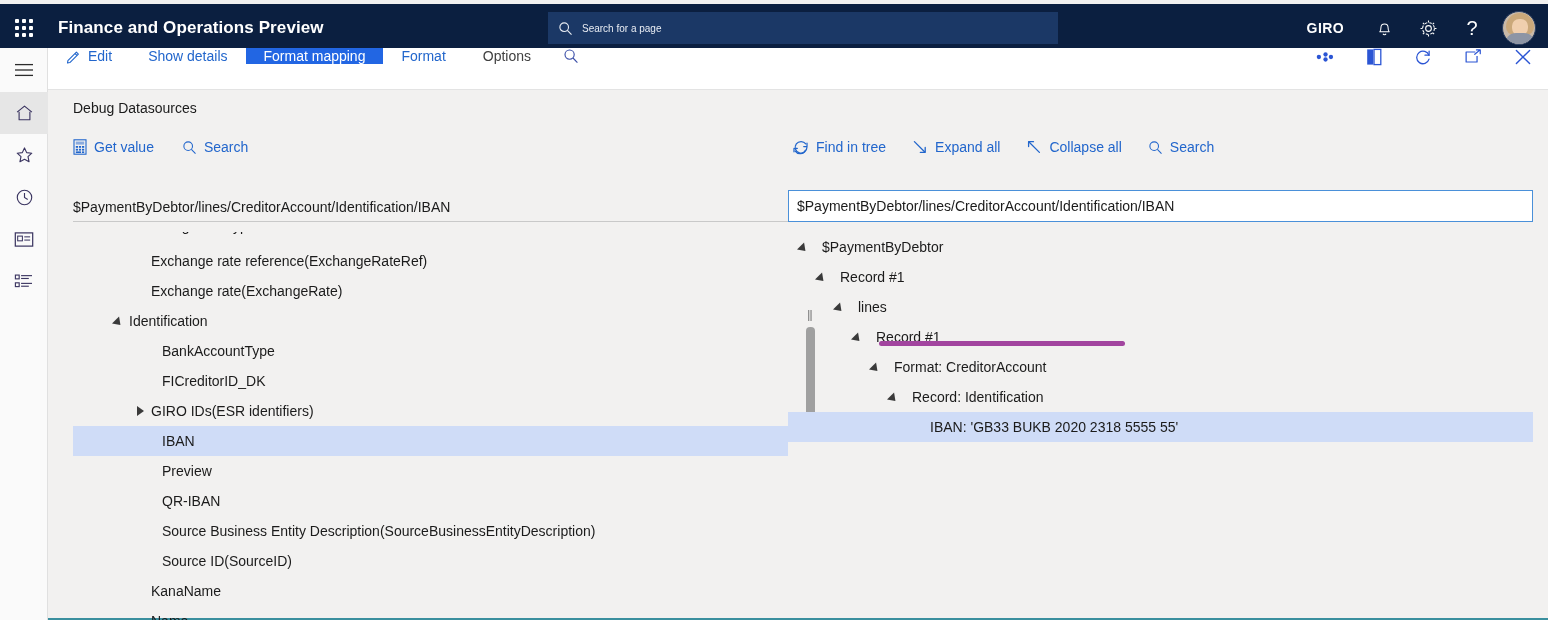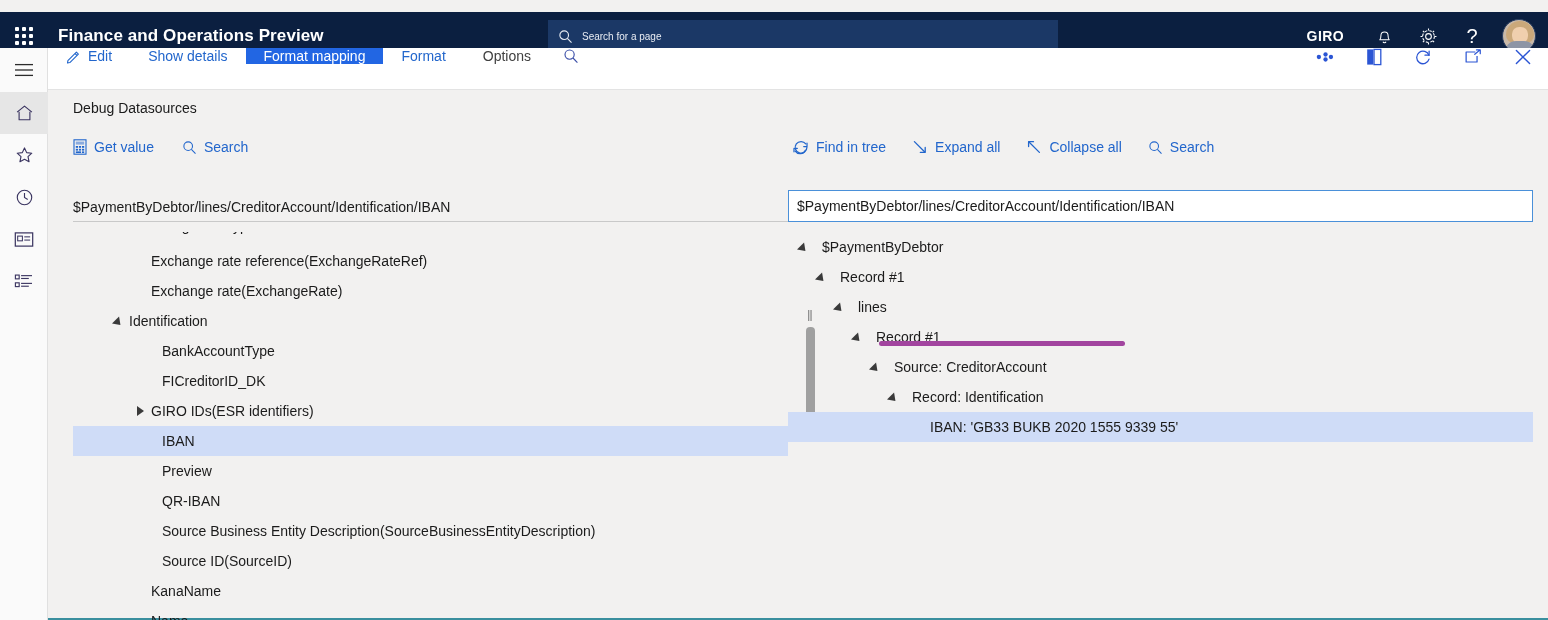--- a/index.html
+++ b/index.html
@@ -7,21 +7,21 @@
   html, body {
     width: 1548px; height: 620px;
     font-family: "Liberation Sans", sans-serif;
     background: #f2f1f0;
     overflow: hidden;
   }
   body { position: relative; }
 
   
   .topbar {
-    position: absolute; left: 0; top: 12px; width: 1548px; height: 48px;
+    position: absolute; left: 0; top: 4px; width: 1548px; height: 48px;
     background: #0b1f40;
     display: flex; align-items: center;
   }
   .waffle {
     width: 48px; height: 48px;
     display: flex; align-items: center; justify-content: center;
     cursor: pointer;
   }
   .waffle-grid {
     display: grid; grid-template-columns: repeat(3, 4px);
@@ -515,29 +515,29 @@
       <div class="trow">
         <div class="tw" style="margin-left:58px">
             <span class="tri-down"></span>
           </div>
         <span class="lbl" style="margin-left:8px">Record #1</span>
       </div>
       <div class="trow">
         <div class="tw" style="margin-left:76px">
             <span class="tri-down"></span>
           </div>
-        <span class="lbl" style="margin-left:8px">Source: CreditorAccount</span>
+        <span class="lbl" style="margin-left:8px">Format: CreditorAccount</span>
       </div>
       <div class="trow">
         <div class="tw" style="margin-left:94px">
             <span class="tri-down"></span>
           </div>
         <span class="lbl" style="margin-left:8px">Record: Identification</span>
       </div>
       <div class="trow sel">
         <div class="tw" style="margin-left:112px"></div>
-        <span class="lbl" style="margin-left:8px">IBAN: 'GB33 BUKB 2020 1555 9339 55'</span>
+        <span class="lbl" style="margin-left:8px">IBAN: 'GB33 BUKB 2020 2318 5555 55'</span>
       </div>
     </div>
 
     <div class="underline-mark" style="background: rgb(162, 69, 159);"></div>
   </div>
 </div>
 
 </body></html>

